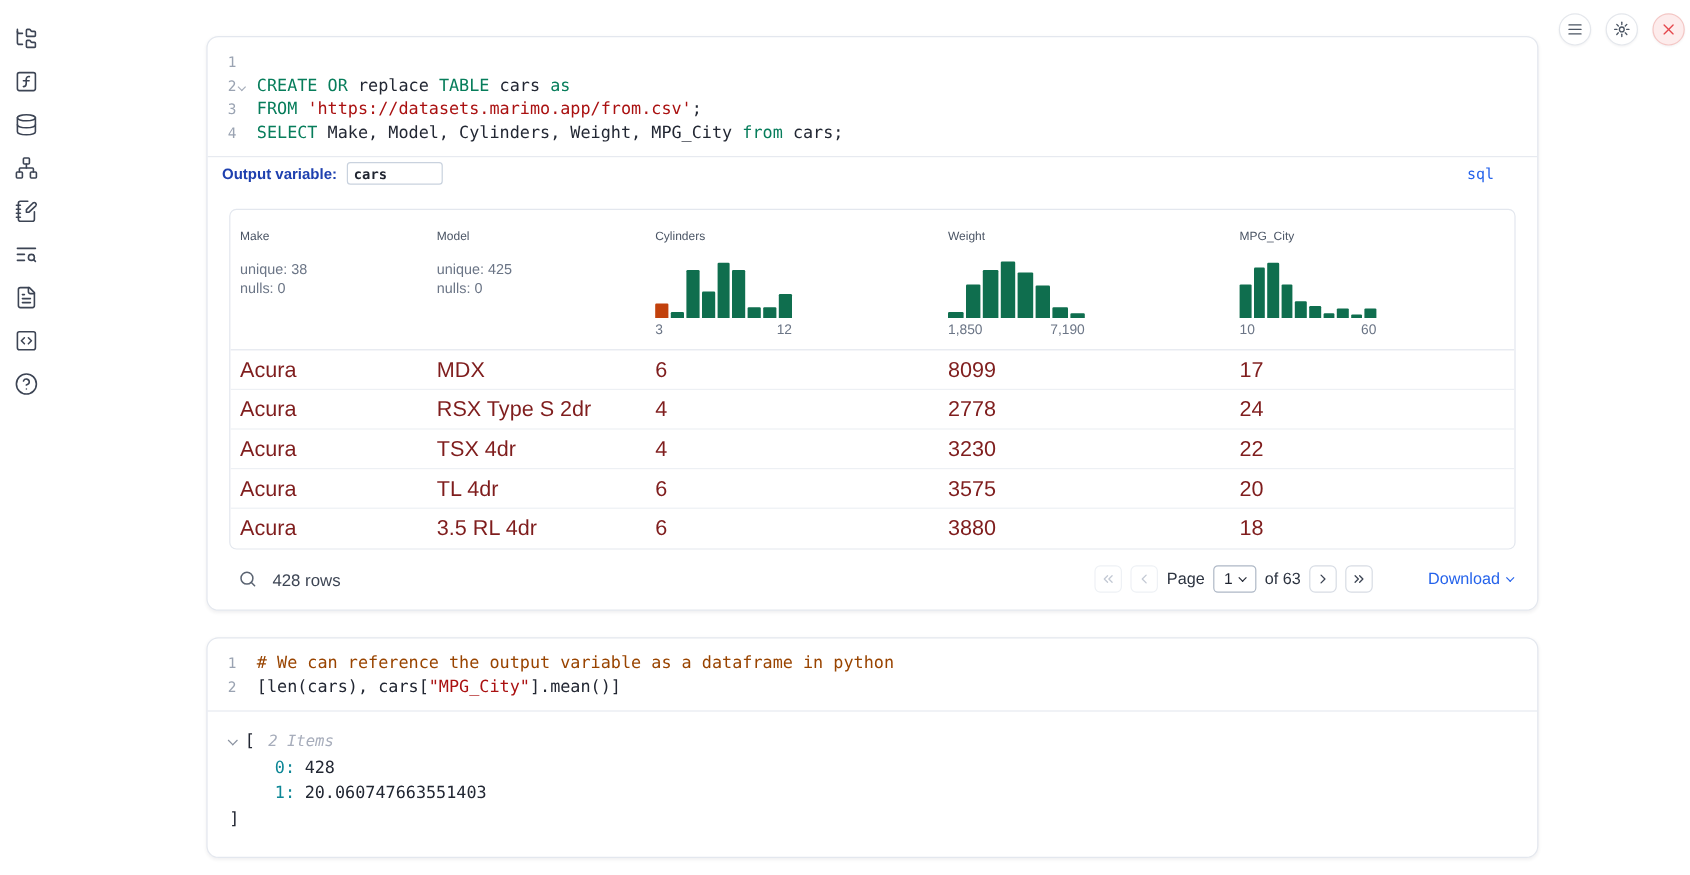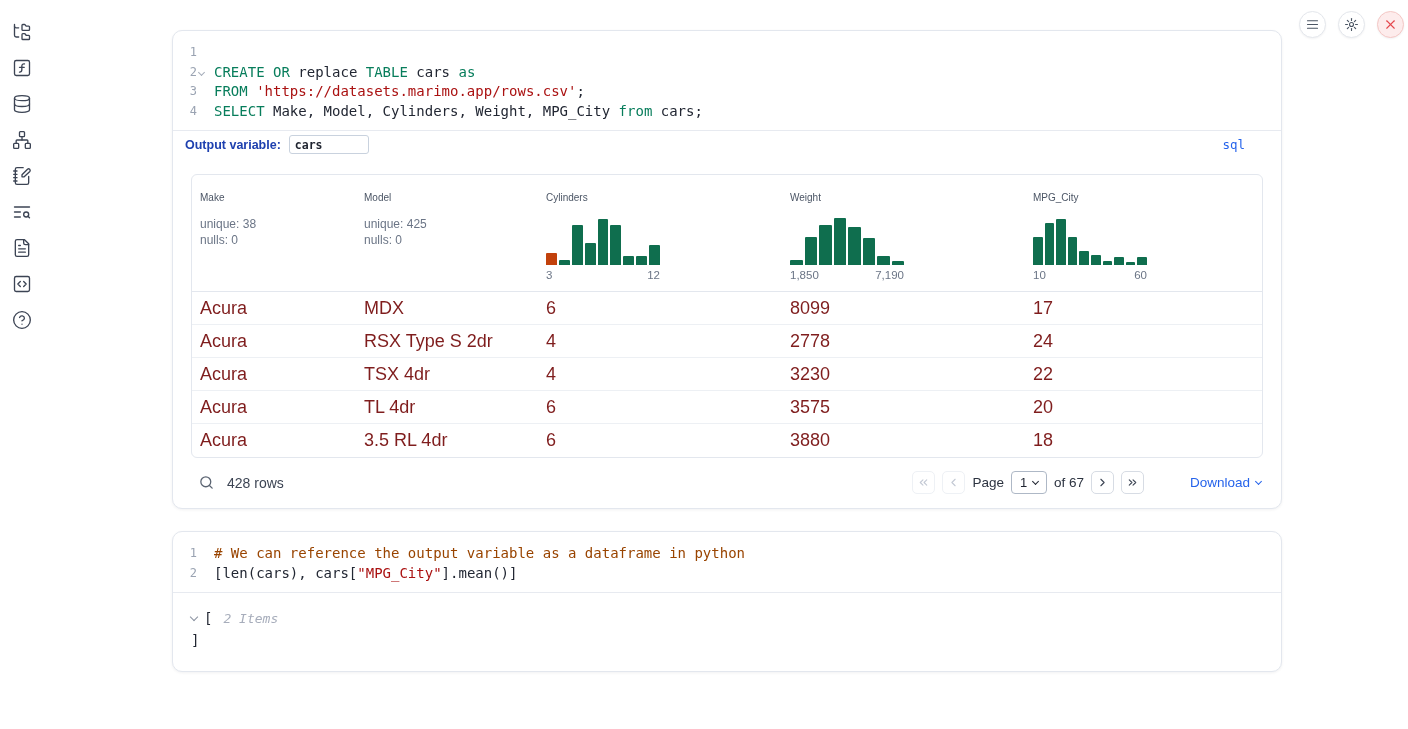--- a/index.html
+++ b/index.html
@@ -192,21 +192,21 @@
     <div class="editor">
         <div class="cm-line">
           <span class="gutter">1</span>
         </div>
         <div class="cm-line">
           <span class="gutter">2<span class="fold"></span></span>
           <span class="codetext"><span class="tok-kw">CREATE</span><span class="tok-plain"> </span><span class="tok-kw">OR</span><span class="tok-plain"> replace </span><span class="tok-kw">TABLE</span><span class="tok-plain"> cars </span><span class="tok-kw">as</span></span>
         </div>
         <div class="cm-line">
           <span class="gutter">3</span>
-          <span class="codetext"><span class="tok-kw">FROM</span><span class="tok-plain"> </span><span class="tok-str">'https://datasets.marimo.app/rows.csv'</span><span class="tok-plain">;</span></span>
+          <span class="codetext"><span class="tok-kw">FROM</span><span class="tok-plain"> </span><span class="tok-str">'https://datasets.marimo.app/from.csv'</span><span class="tok-plain">;</span></span>
         </div>
         <div class="cm-line">
           <span class="gutter">4</span>
           <span class="codetext"><span class="tok-kw">SELECT</span><span class="tok-plain"> Make, Model, Cylinders, Weight, MPG_City </span><span class="tok-kw">from</span><span class="tok-plain"> cars;</span></span>
         </div>
       </div>
     <div class="outvar">
       <span class="outvar-label">Output variable:</span>
       <input class="outvar-input" value="cars" style="">
       <span class="spacer"></span>
@@ -347,21 +347,21 @@
           <button class="pg-btn disabled">
             <svg viewBox="0 0 24 24">
                 <path d="m15 18-6-6 6-6"></path>
               </svg>
           </button>
           <span class="pg-text">Page</span>
           <div class="pg-select">
             <span>1</span>
             <span class="chev-down"></span>
           </div>
-          <span class="pg-text">of 67</span>
+          <span class="pg-text">of 63</span>
           <button class="pg-btn">
             <svg viewBox="0 0 24 24">
                 <path d="m9 18 6-6-6-6"></path>
               </svg>
           </button>
           <button class="pg-btn">
             <svg viewBox="0 0 24 24">
                 <path d="m13 17 5-5-5-5"></path>
                 <path d="m6 17 5-5-5-5"></path>
               </svg>
@@ -385,17 +385,21 @@
           <span class="gutter">2</span>
           <span class="codetext"><span class="tok-plain">[len(cars), cars[</span><span class="tok-str">"MPG_City"</span><span class="tok-plain">].mean()]</span></span>
         </div>
       </div>
     <div class="tree">
       <div class="tree-head">
         <span class="tree-chev"></span>
         <span>[</span>
         <span class="tree-items">2 Items</span>
       </div>
+      <div>
+          <div class="tree-entry"><span class="tree-key">0:</span><span class="tree-val">428</span></div>
+          <div class="tree-entry"><span class="tree-key">1:</span><span class="tree-val">20.060747663551403</span></div>
+        </div>
       <div>]</div>
     </div>
   </section>
 
 </main>
 
 </body></html>

